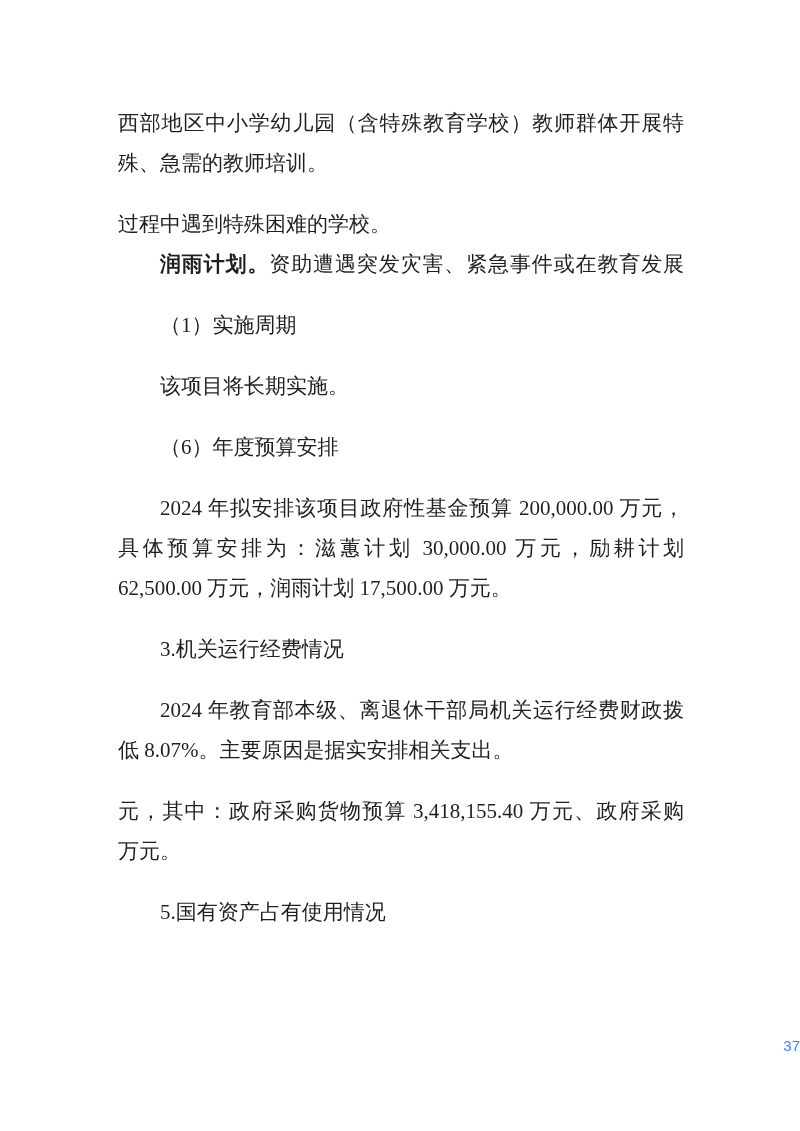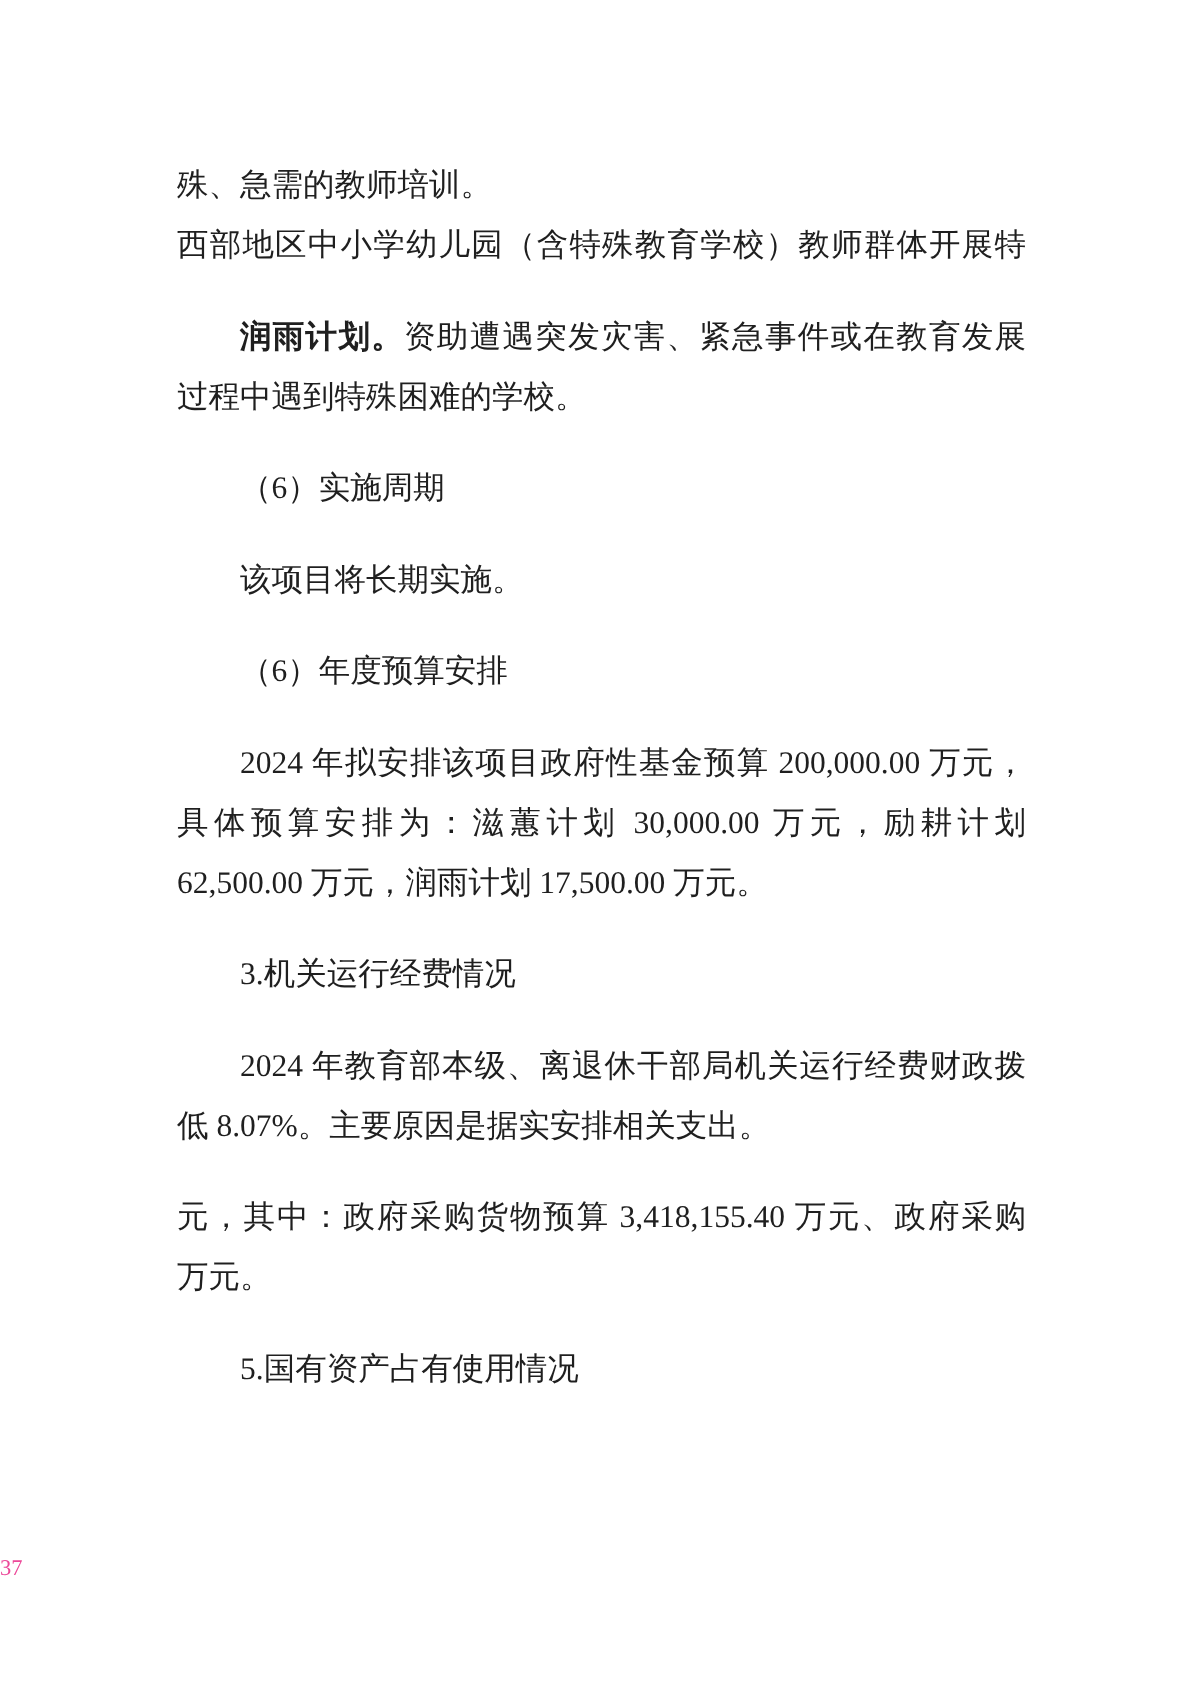--- a/index.html
+++ b/index.html
@@ -46,48 +46,48 @@
     text-indent: 42px;
   }
   b.lead {
     font-weight: bold;
   }
   .pagenum {
     position: absolute;
     top: 1036px;
     left: 0;
     width: 100%;
-    text-align: left;
+    text-align: right;
     font-size: 15px;
     line-height: 20px;
-    color: #ec4899;
-    font-family: Liberation Serif, serif;
+    color: #3b82f6;
+    font-family: Liberation Sans, sans-serif;
   }
 </style>
 </head>
 <body>
 
 <div class="page">
   <main class="content">
 
     <p class="para">
       </p>
+      <div class="line j">西部地区中小学幼儿园（含特殊教育学校）教师群体开展特</div>
       <div class="line">殊、急需的教师培训。</div>
-      <div class="line j">西部地区中小学幼儿园（含特殊教育学校）教师群体开展特</div>
     <p></p>
 
     <p class="para">
       </p>
+      <div class="line">过程中遇到特殊困难的学校。</div>
       <div class="line j ind"><b class="lead">润雨计划。</b><span>资助遭遇突发灾害、紧急事件或在教育发展</span></div>
-      <div class="line">过程中遇到特殊困难的学校。</div>
     <p></p>
 
     <p class="para">
       </p>
-      <div class="line ind">（6）实施周期</div>
+      <div class="line ind">（1）实施周期</div>
     <p></p>
 
     <p class="para">
       </p>
       <div class="line ind">该项目将长期实施。</div>
     <p></p>
 
     <p class="para">
       </p>
       <div class="line ind">（6）年度预算安排</div>

